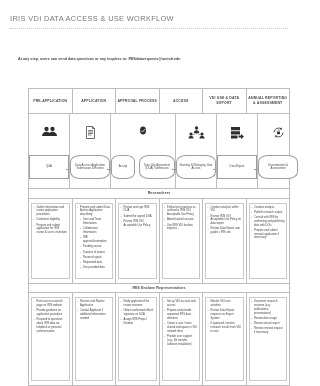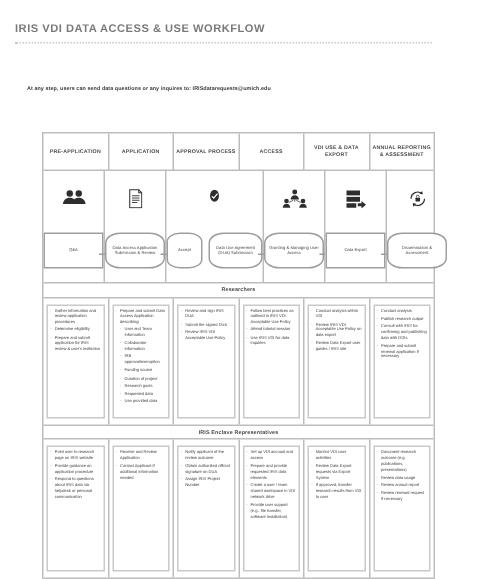--- a/index.html
+++ b/index.html
@@ -9,21 +9,21 @@
     background: #ffffff;
     font-family: "Liberation Sans", sans-serif;
     color: #444;
     overflow: hidden;
   }
   .page { position: relative; width: 298px; height: 386px; padding: 0; }
 
   .title {
     position: absolute; left: 10px; top: 14px;
     font-size: 7.4px; letter-spacing: 0.35px;
-    color: #7a7a7a; font-weight: 700;
+    color: #7a7a7a; font-weight: 400;
   }
   .title-rule {
     position: absolute; left: 10px; top: 28px; width: 278px;
     border-top: 1px dotted #c9c9c9;
   }
   .note {
     position: absolute; left: 18px; top: 57px;
     font-size: 3.6px; color: #3d3d3d; font-weight: 700;
     letter-spacing: 0.05px;
   }

